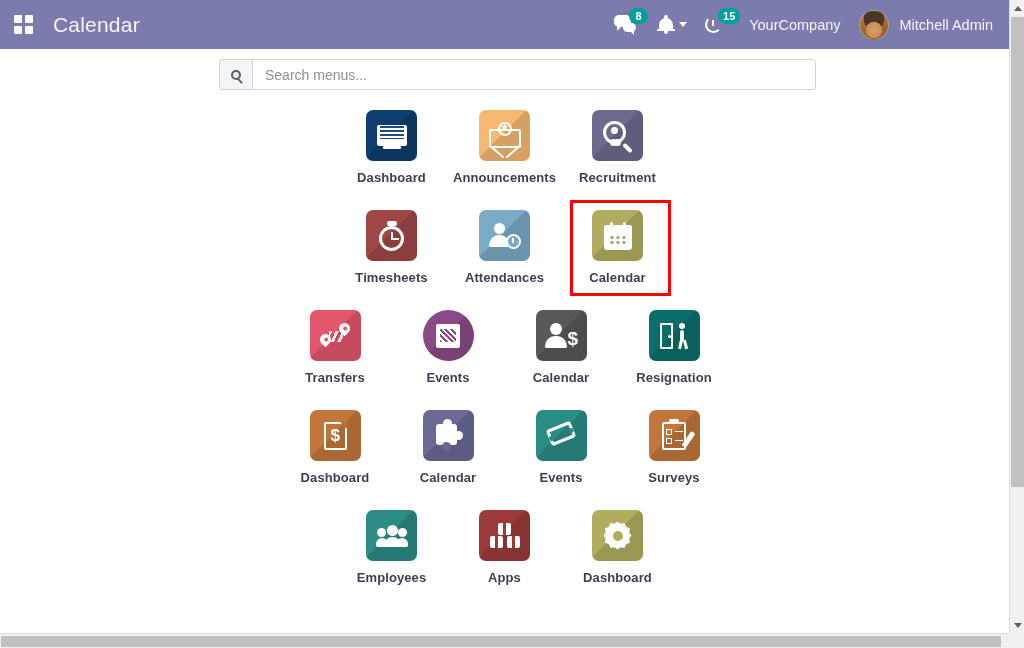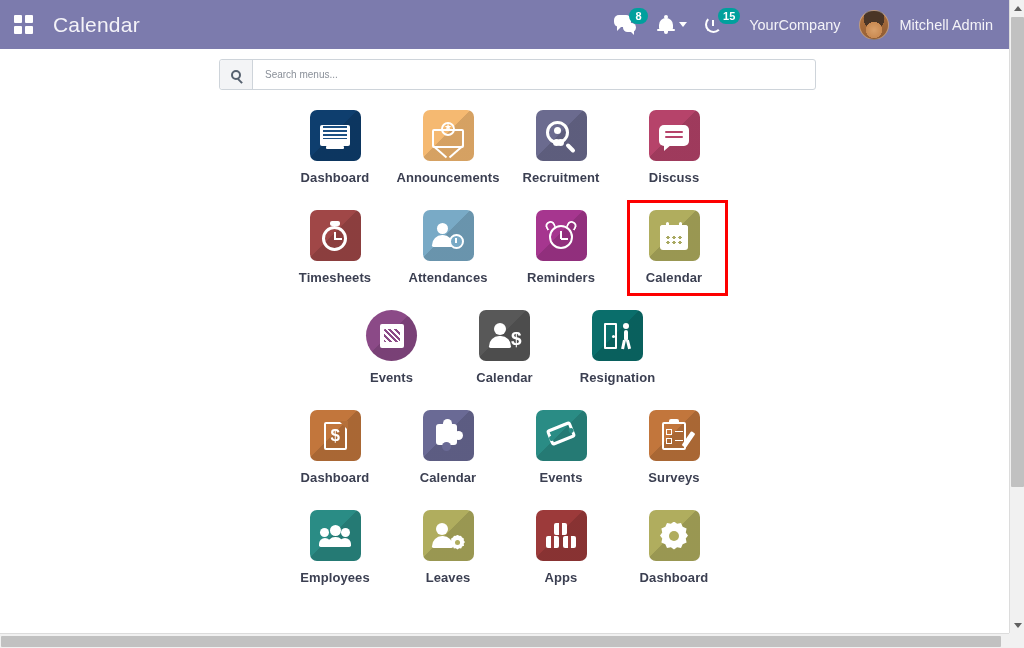--- a/index.html
+++ b/index.html
@@ -182,21 +182,21 @@
     right: -4px; bottom: -4px;
     width: 6px; height: 2px;
     background: #55606e;
     transform: rotate(45deg);
   }
   .search-input {
     flex: 1;
     border: 0; outline: none;
     padding: 0 12px;
     font-family: "Liberation Sans", sans-serif;
-    font-size: 10px;
+    font-size: 14px;
     color: #35394a;
     background: transparent;
   }
   .search-input::placeholder { color: #8a9099; }
 
   
   .apps-area {
     position: absolute;
     left: 0; top: 104px;
     width: 1009px;
@@ -641,31 +641,20 @@
         <div class="app-cell">
           <div class="tile" style="background: rgb(107, 107, 143);">
             <div class="glyph g-magnifier">
               <span class="lens"></span>
               <span class="handle"></span>
             </div>
             <span class="lshadow"></span>
           </div>
           <div class="app-label">Recruitment</div>
         </div>
-        <div class="app-cell">
-          <div class="tile" style="background: rgb(182, 67, 106);">
-            <div class="glyph g-speech">
-              <span class="bub"></span>
-              <span class="l1"></span>
-              <span class="l2"></span>
-            </div>
-            <span class="lshadow"></span>
-          </div>
-          <div class="app-label">Discuss</div>
-        </div>
       </div>
       <div class="app-row">
         <div class="app-cell">
           <div class="tile" style="background: rgb(160, 71, 71);">
             <div class="glyph g-stopwatch">
               <span class="top"></span>
               <span class="face"></span>
               <span class="hand1"></span>
               <span class="hand2"></span>
             </div>
@@ -676,47 +665,47 @@
         <div class="app-cell">
           <div class="tile" style="background: rgb(121, 170, 198);">
             <div class="glyph g-person-clock">
               <span class="head"></span>
               <span class="body"></span>
               <span class="clk"></span>
             </div>
             <span class="lshadow"></span>
           </div>
           <div class="app-label">Attendances</div>
-        </div>
-        <div class="app-cell">
-          <div class="tile" style="background: rgb(166, 54, 143);">
-            <div class="glyph g-alarm">
-              <span class="bellL"></span>
-              <span class="bellR"></span>
-              <span class="face"></span>
-            </div>
-            <span class="lshadow"></span>
-          </div>
-          <div class="app-label">Reminders</div>
         </div>
         <div class="app-cell highlight">
           <div class="tile" style="background: rgb(176, 173, 94);">
             <div class="glyph g-calendar">
               <span class="sheet"></span>
               <span class="hdr"></span>
               <span class="ring1"></span>
               <span class="ring2"></span>
               <span class="dots"></span>
             </div>
             <span class="lshadow"></span>
           </div>
           <div class="app-label">Calendar</div>
         </div>
       </div>
       <div class="app-row">
+        <div class="app-cell">
+          <div class="tile" style="background: rgb(228, 86, 108);">
+            <div class="glyph g-pins">
+              <span class="dash"></span>
+              <span class="p1 pin"></span>
+              <span class="p2 pin"></span>
+            </div>
+            <span class="lshadow"></span>
+          </div>
+          <div class="app-label">Transfers</div>
+        </div>
         <div class="app-cell">
           <div class="tile round" style="background: rgb(139, 74, 135);">
             <div class="glyph g-bill">
               <span class="sq"></span>
               <span class="note"></span>
             </div>
             <span class="lshadow"></span>
           </div>
           <div class="app-label">Events</div>
         </div>
@@ -804,31 +793,20 @@
               <span class="h1"></span>
               <span class="b2"></span>
               <span class="b3"></span>
               <span class="b1"></span>
             </div>
             <span class="lshadow"></span>
           </div>
           <div class="app-label">Employees</div>
         </div>
         <div class="app-cell">
-          <div class="tile" style="background: rgb(176, 173, 94);">
-            <div class="glyph g-person-gear">
-              <span class="head"></span>
-              <span class="body"></span>
-              <span class="gear"></span>
-            </div>
-            <span class="lshadow"></span>
-          </div>
-          <div class="app-label">Leaves</div>
-        </div>
-        <div class="app-cell">
           <div class="tile" style="background: rgb(156, 58, 58);">
             <div class="glyph g-boxes">
               <span class="t bx"></span>
               <span class="bl bx"></span>
               <span class="br bx"></span>
             </div>
             <span class="lshadow"></span>
           </div>
           <div class="app-label">Apps</div>
         </div>

